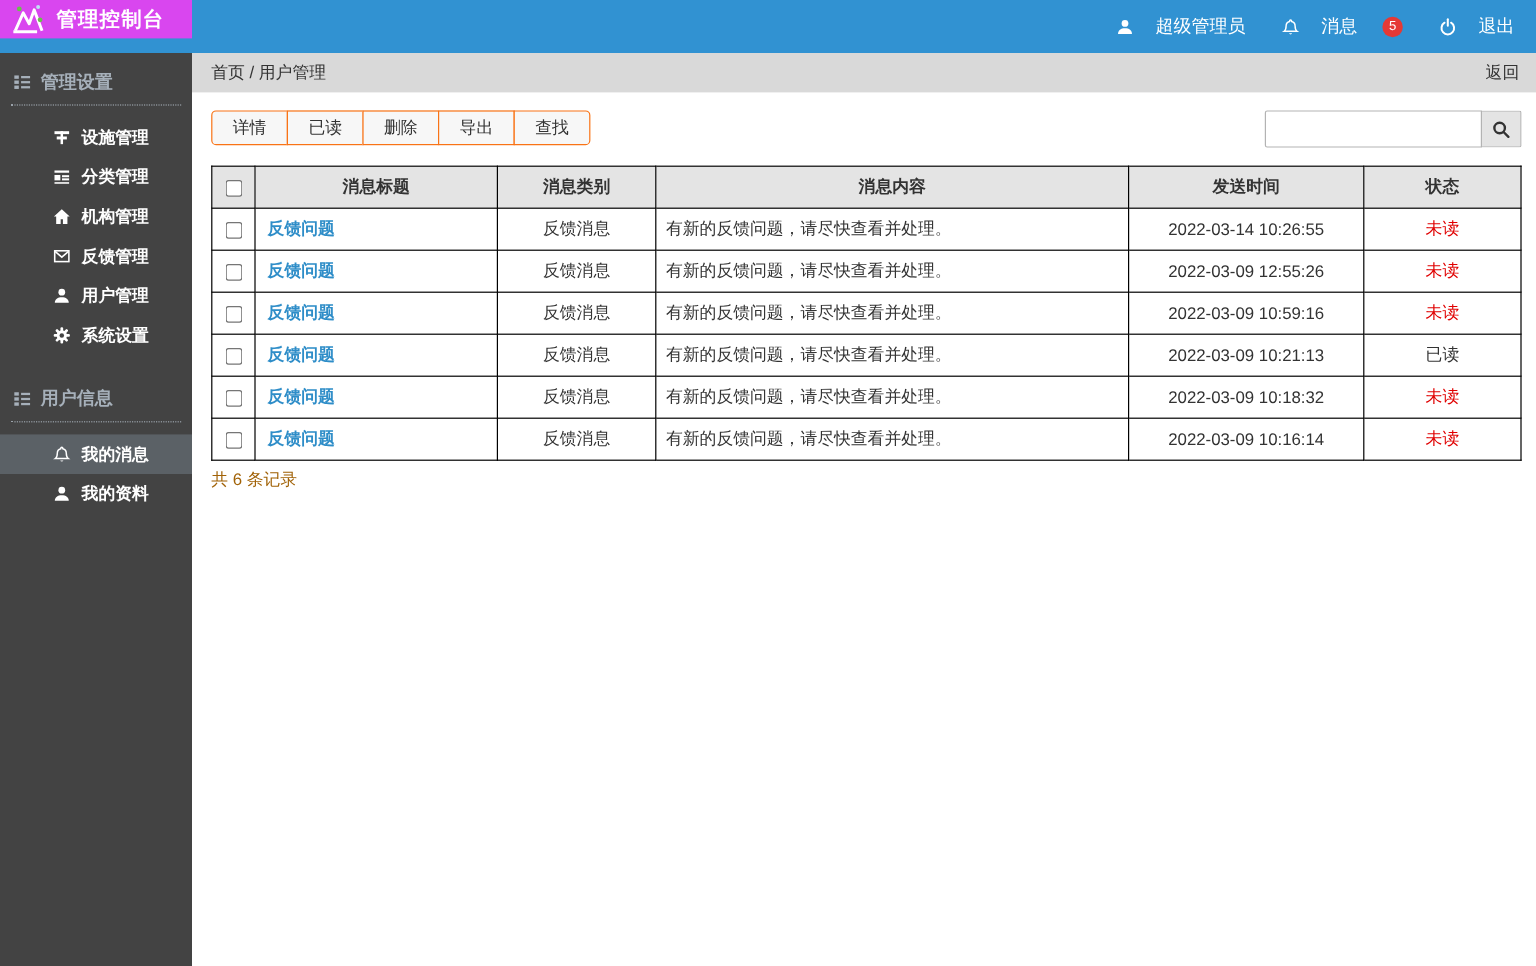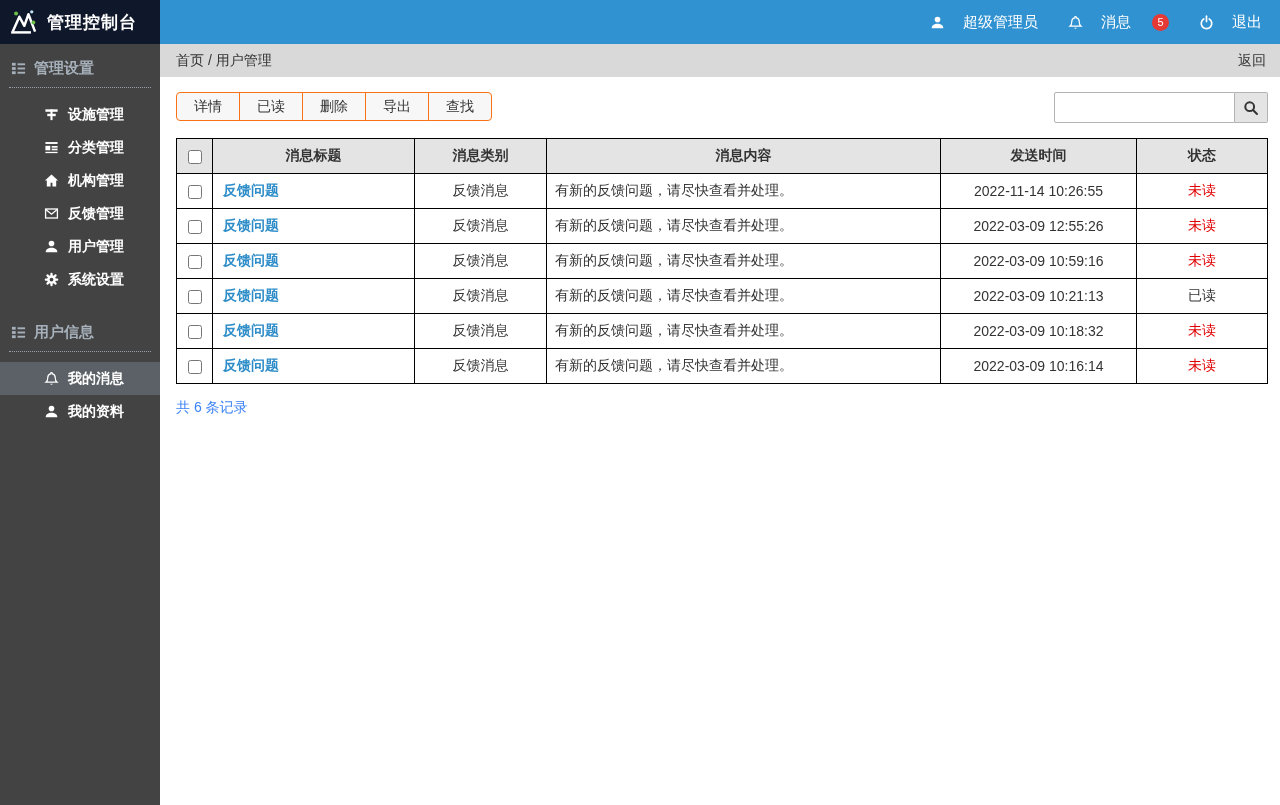--- a/index.html
+++ b/index.html
@@ -4,21 +4,21 @@
 <style>
   * { box-sizing: border-box; }
   html, body { margin:0; padding:0; }
   body {
     width:1280px; height:805px; overflow:hidden;
     font-family:"Liberation Sans","DejaVu Sans",sans-serif;
     background:#fff; color:#333;
   }
   
   .header { position:fixed; top:0; left:0; width:1280px; height:44px; background:#3192d2; display:flex; z-index:10; }
-  .logo-area { width:160px; height:44px; background:#0f172a; display:flex; align-items:center; gap:7px; padding-left:7px; cursor:pointer; flex:none; }
+  .logo-area { width:160px; height:32px; background:#d946ef; display:flex; align-items:center; gap:7px; padding-left:7px; cursor:pointer; flex:none; }
   .app-title { color:#fff; font-size:17px; font-weight:bold; letter-spacing:1px; }
   .header-right { margin-left:auto; display:flex; align-items:center; gap:30px; padding-right:18px; color:#fff; font-size:15px; }
   .h-item { display:flex; align-items:center; gap:18px; cursor:pointer; }
   .badge { background:#e53935; color:#fff; min-width:17px; height:17px; border-radius:50%; font-size:11px; line-height:17px; text-align:center; margin-left:3px; }
   .icon { display:inline-flex; align-items:center; justify-content:center; }
   
   .sidebar { position:fixed; top:44px; left:0; bottom:0; width:160px; background:#434343; z-index:9; }
   .side-title { display:flex; align-items:center; gap:8px; color:#a6b0ba; font-size:15px; font-weight:bold; padding:15px 2px 9px; margin:0 9px; border-bottom:1px dotted #9aa2aa; }
   .side-section { padding-bottom:12px; }
   .side-section .items { padding-top:10px; }
@@ -41,21 +41,21 @@
   .msg-table { width:100%; border-collapse:collapse; table-layout:fixed; font-size:14px; color:#333; }
   .msg-table th, .msg-table td { border:1px solid #000000; height:35px; padding:0 8px; overflow:hidden; white-space:nowrap; }
   .msg-table th { background:#e4e4e4; font-weight:bold; text-align:center; }
   .w-check { width:36px; } .w-title { width:202px; } .w-cat { width:132px; } .w-time { width:196px; } .w-status { width:131px; }
   td.c-check, th.c-check { text-align:center; padding:0; }
   td.c-title { text-align:left; padding-left:10px; }
   td.c-cat, td.c-time, td.c-status { text-align:center; }
   td.c-content { text-align:left; }
   a.row-link { color:#2e8dc8; font-weight:bold; text-decoration:none; cursor:pointer; }
   td.c-status.unread { color:#e00000; }
-  .record-count { margin-top:15px; font-size:14px; color:#3b82f6; }
+  .record-count { margin-top:7px; font-size:14px; color:#a16207; }
   input[type="checkbox"] { width:14px; height:14px; margin:0; vertical-align:middle; cursor:pointer; }
 </style>
 </head>
 <body>
 
 <div class="header">
   <div class="logo-area">
     <span class="icon">
         <svg viewBox="0 0 40 40" width="33" height="33">
           <path d="M7 31 15 13l6 11 5-14 8 21" fill="none" stroke="#fff" stroke-width="3" stroke-linejoin="round"></path>
@@ -282,21 +282,21 @@
       <tbody id="table-body">
   <tr>
     <td class="c-check">
       <input type="checkbox" style="">
     </td>
     <td class="c-title">
       <a href="#" class="row-link">反馈问题</a>
     </td>
     <td class="c-cat">反馈消息</td>
     <td class="c-content">有新的反馈问题，请尽快查看并处理。</td>
-    <td class="c-time">2022-11-14 10:26:55</td>
+    <td class="c-time">2022-03-14 10:26:55</td>
     <td class="c-status unread">未读</td>
   </tr>
 
   <tr>
     <td class="c-check">
       <input type="checkbox" style="">
     </td>
     <td class="c-title">
       <a href="#" class="row-link">反馈问题</a>
     </td>

